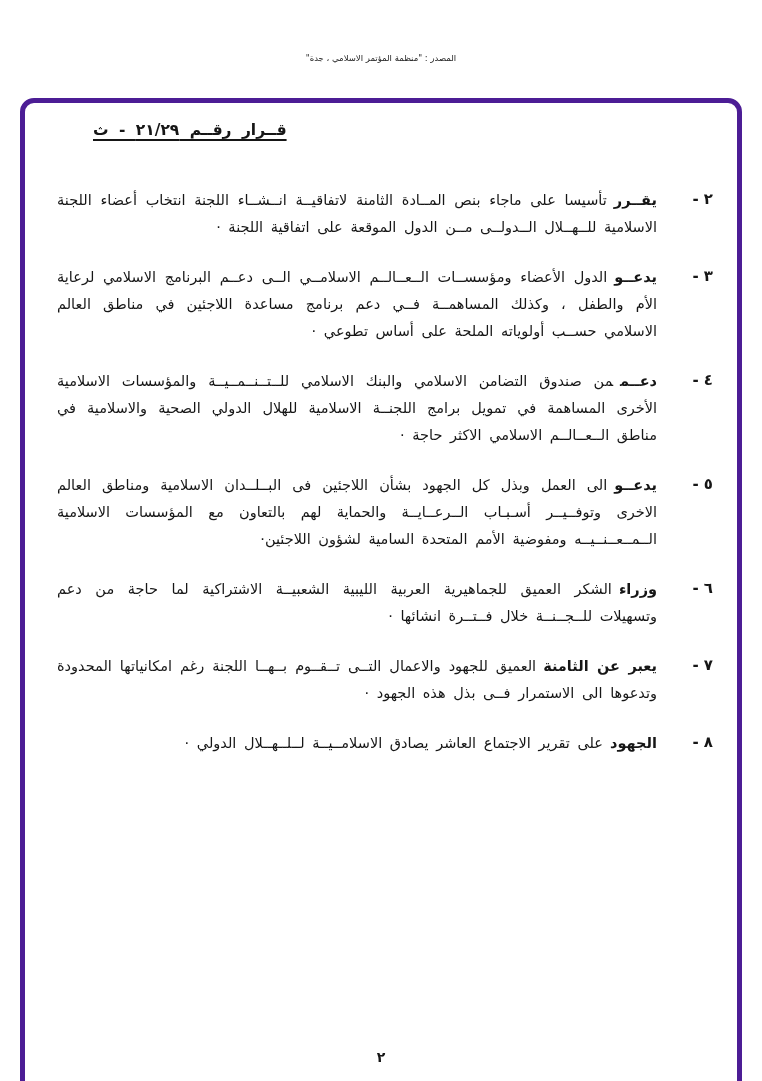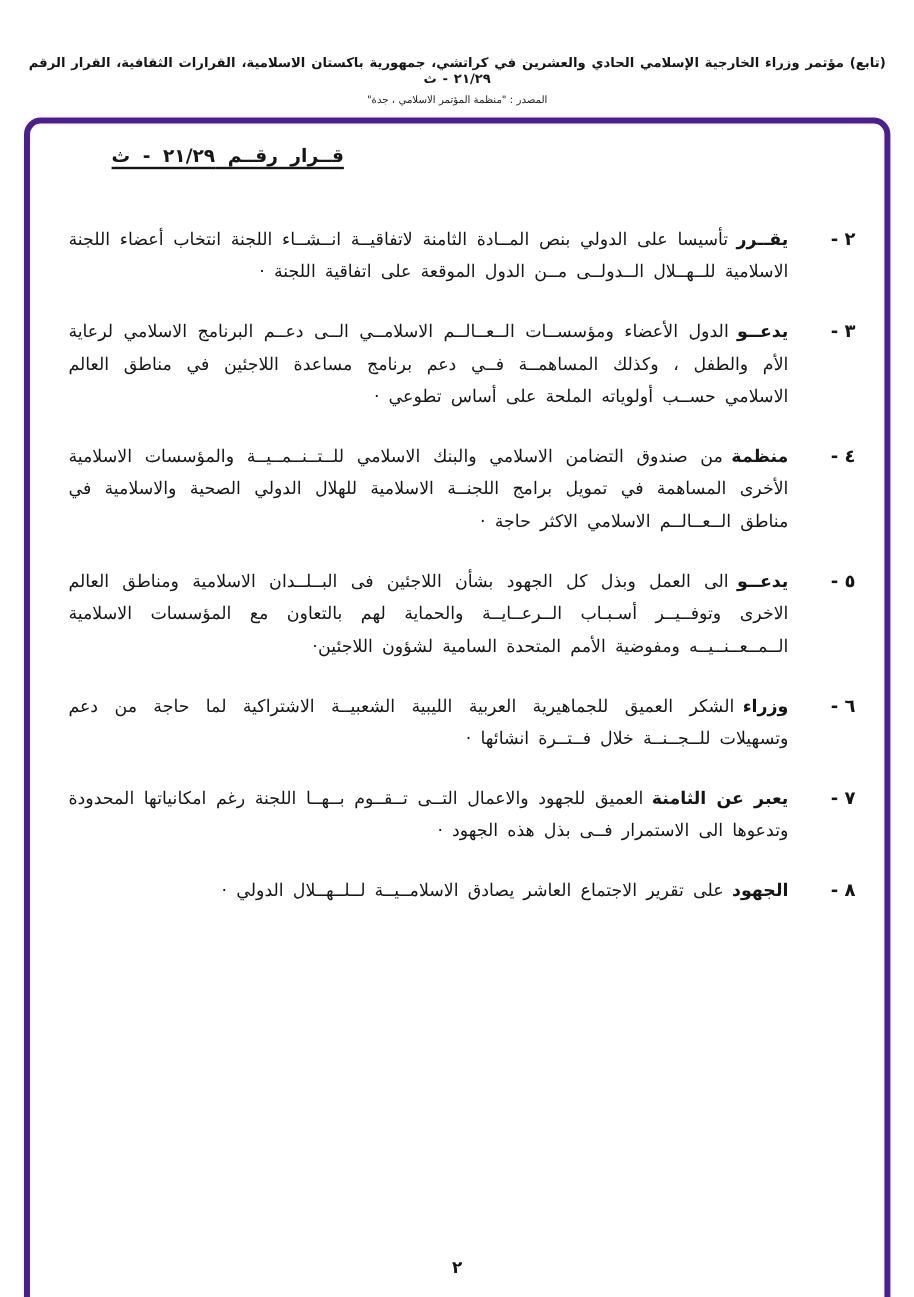--- a/index.html
+++ b/index.html
@@ -97,43 +97,42 @@
     bottom: 16px; left: 0; right: 0;
     text-align: center;
     font-size: 14px;
     font-weight: bold;
   }
 </style>
 </head>
 <body>
 
 <div class="header">
-  <div class="header-line1">(تابع) مؤتمر وزراء الخارجية الإسلامي الحادي والعشرين في كراتشي، جمهورية باكستان الاسلامية، القرارات الثقافية، القرار الرقم ٢١/٢٩ - ث</div>
   <div class="header-line2">المصدر : "منظمة المؤتمر الاسلامي ، جدة"</div>
 </div>
 
 <div class="frame">
 
   <div class="title">قــرار رقــم ٢١/٢٩ - ث</div>
 
   <div class="items">
 
     <div class="item">
       <div class="item-num">٢ -</div>
-      <div class="item-text"><span class="lead">يقــرر</span><span>تأسيسا على الدولي بنص المــادة الثامنة لاتفاقيــة انــشــاء اللجنة انتخاب أعضاء اللجنة الاسلامية للــهــلال الــدولــى مــن الدول الموقعة على اتفاقية اللجنة ·</span></div>
+      <div class="item-text"><span class="lead">يقــرر</span><span>تأسيسا على ماجاء بنص المــادة الثامنة لاتفاقيــة انــشــاء اللجنة انتخاب أعضاء اللجنة الاسلامية للــهــلال الــدولــى مــن الدول الموقعة على اتفاقية اللجنة ·</span></div>
     </div>
 
     <div class="item">
       <div class="item-num">٣ -</div>
       <div class="item-text"><span class="lead">يدعــو</span><span>الدول الأعضاء ومؤسســات الــعــالــم الاسلامــي الــى دعــم البرنامج الاسلامي لرعاية الأم والطفل ، وكذلك المساهمــة فــي دعم برنامج مساعدة اللاجئين في مناطق العالم الاسلامي حســب أولوياته الملحة على أساس تطوعي ·</span></div>
     </div>
 
     <div class="item">
       <div class="item-num">٤ -</div>
-      <div class="item-text"><span class="lead">منظمة</span><span>من صندوق التضامن الاسلامي والبنك الاسلامي للــتــنــمــيــة والمؤسسات الاسلامية الأخرى المساهمة في تمويل برامج اللجنــة الاسلامية للهلال الدولي الصحية والاسلامية في مناطق الــعــالــم الاسلامي الاكثر حاجة ·</span></div>
+      <div class="item-text"><span class="lead">دعــم</span><span>من صندوق التضامن الاسلامي والبنك الاسلامي للــتــنــمــيــة والمؤسسات الاسلامية الأخرى المساهمة في تمويل برامج اللجنــة الاسلامية للهلال الدولي الصحية والاسلامية في مناطق الــعــالــم الاسلامي الاكثر حاجة ·</span></div>
     </div>
 
     <div class="item">
       <div class="item-num">٥ -</div>
       <div class="item-text"><span class="lead">يدعــو</span><span>الى العمل وبذل كل الجهود بشأن اللاجئين فى البــلــدان الاسلامية ومناطق العالم الاخرى وتوفــيــر أسـبـاب الــرعــايــة والحماية لهم بالتعاون مع المؤسسات الاسلامية الــمــعــنــيــه ومفوضية الأمم المتحدة السامية لشؤون اللاجئين·</span></div>
     </div>
 
     <div class="item">
       <div class="item-num">٦ -</div>
       <div class="item-text"><span class="lead">وزراء</span><span>الشكر العميق للجماهيرية العربية الليبية الشعبيــة الاشتراكية لما حاجة من دعم وتسهيلات للــجــنــة خلال فــتــرة انشائها ·</span></div>

